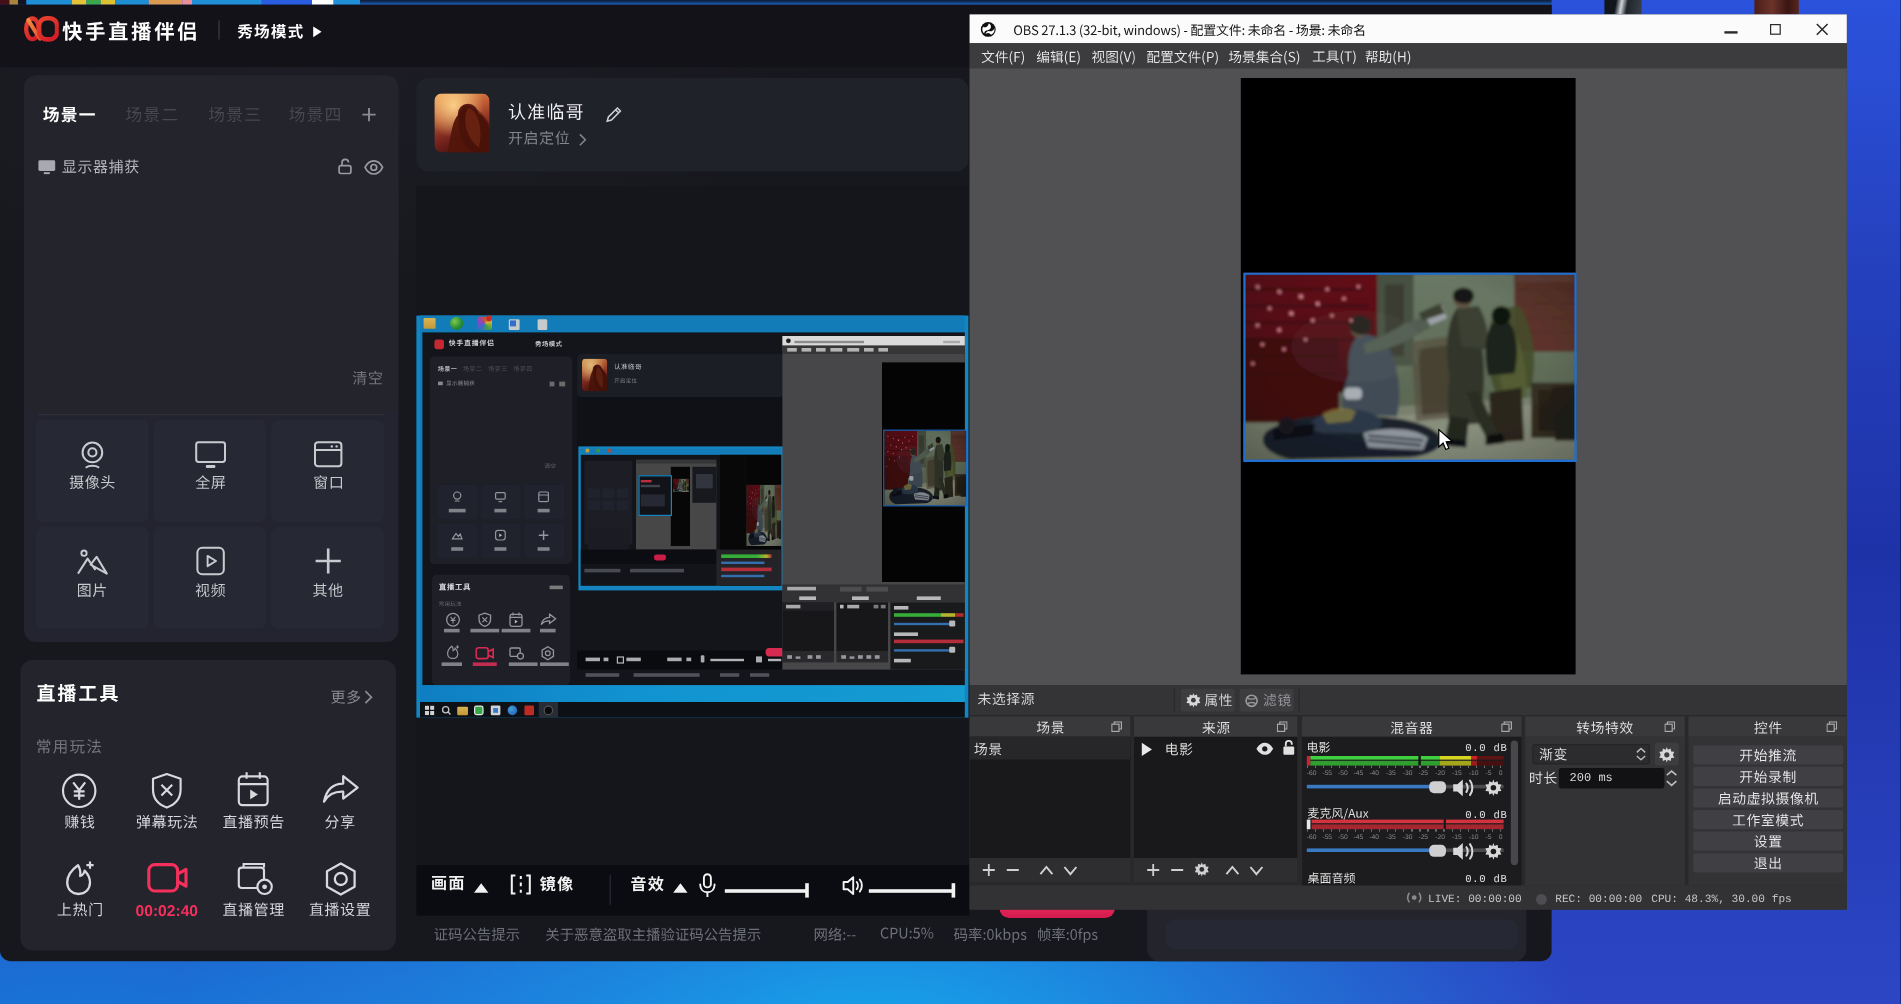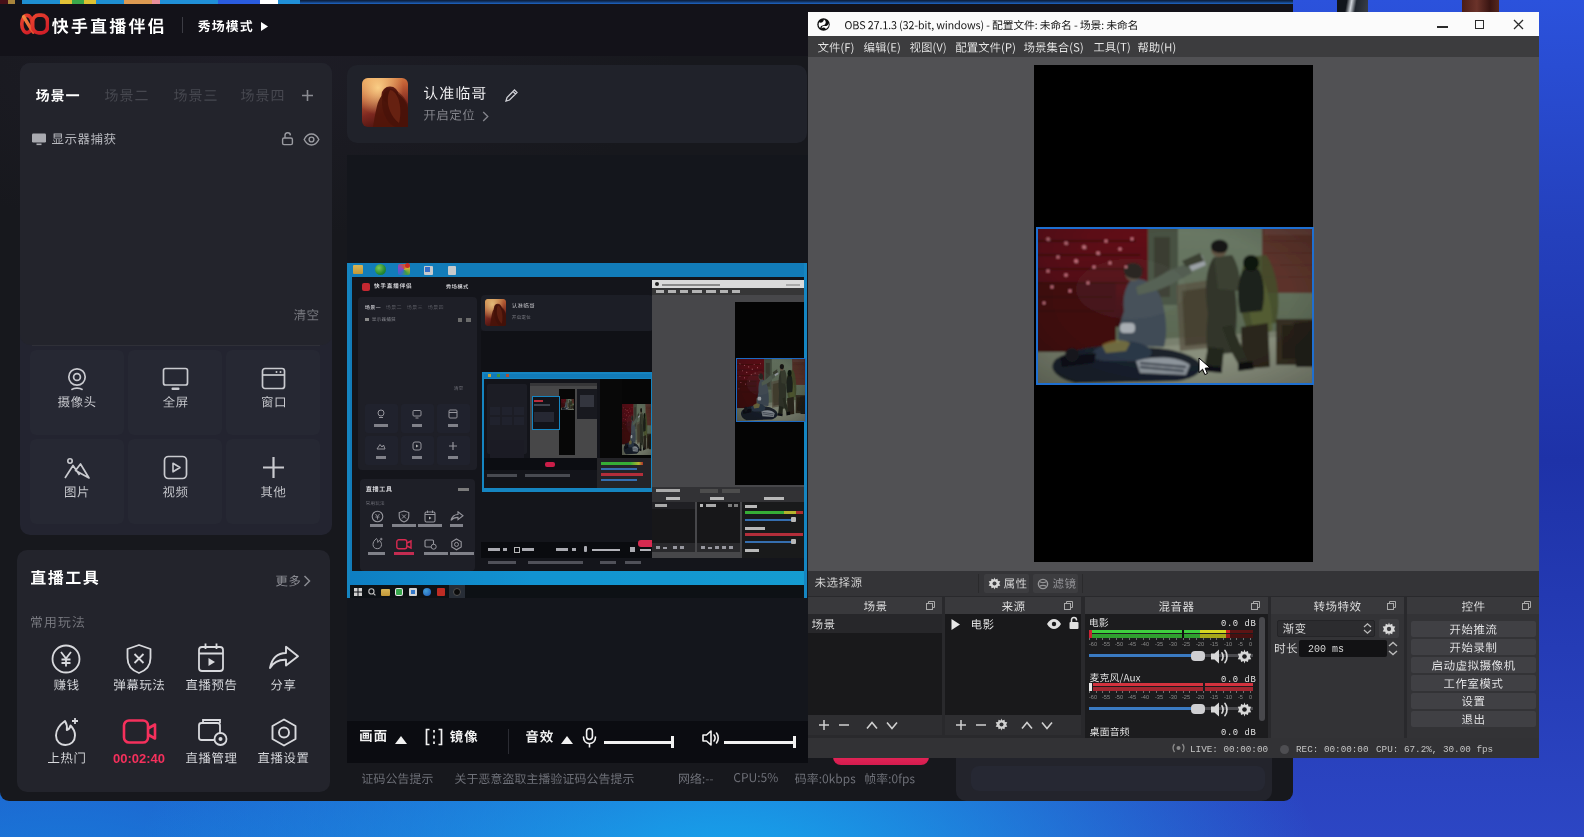--- a/index.html
+++ b/index.html
@@ -780,21 +780,21 @@
     </svg>
 
 <div class="a" style="left:808px;top:738px;width:731px;height:20px;background:#323235"></div>
 <svg class="a" style="left:1170px;top:742px" width="17" height="12" viewBox="0 0 17 12">
       <circle cx="8.5" cy="6" r="2" fill="#8a8a8a"></circle>
       <path d="M4.5,2 C2.8,4.4 2.8,7.6 4.5,10 M12.5,2 C14.2,4.4 14.2,7.6 12.5,10" fill="none" stroke="#8a8a8a" stroke-width="1.3"></path>
     </svg>
 <div class="a mono" style="left:1190px;top:744px;font-size:9.3px;color:#c4c4c4">LIVE: 00:00:00</div>
 <div class="a" style="left:1280px;top:744.5px;width:9px;height:9px;border-radius:50%;background:#4e4e52"></div>
 <div class="a mono" style="left:1296px;top:744px;font-size:9.3px;color:#c4c4c4">REC: 00:00:00</div>
-<div class="a mono" style="left:1376px;top:744px;font-size:9.3px;color:#c4c4c4">CPU: 67.2%, 30.00 fps</div>
+<div class="a mono" style="left:1376px;top:744px;font-size:9.3px;color:#c4c4c4">CPU: 48.3%, 30.00 fps</div>
 
 <div class="a mono" style="left:1221px;top:618.5px;font-size:8.8px;color:#e4e4e4;letter-spacing:0.6px">0.0 dB</div>
 <div class="a mono" style="left:1221px;top:674.5px;font-size:8.8px;color:#e4e4e4;letter-spacing:0.6px">0.0 dB</div>
 <div class="a mono" style="left:1221px;top:727.5px;font-size:8.8px;color:#e4e4e4;letter-spacing:0.6px">0.0 dB</div>
 <div class="a mono" style="left:1308px;top:644px;font-size:10px;color:#d8d8d8">200 ms</div>
 
 <svg class="a" style="left:1089px;top:640px" width="166" height="7" viewBox="0 0 166 7">
       <g font-family="Liberation Sans,sans-serif" font-size="5.6" fill="#8a8a8a">
         <text x="0" y="6">-60</text>
         <text x="13" y="6">-55</text>

